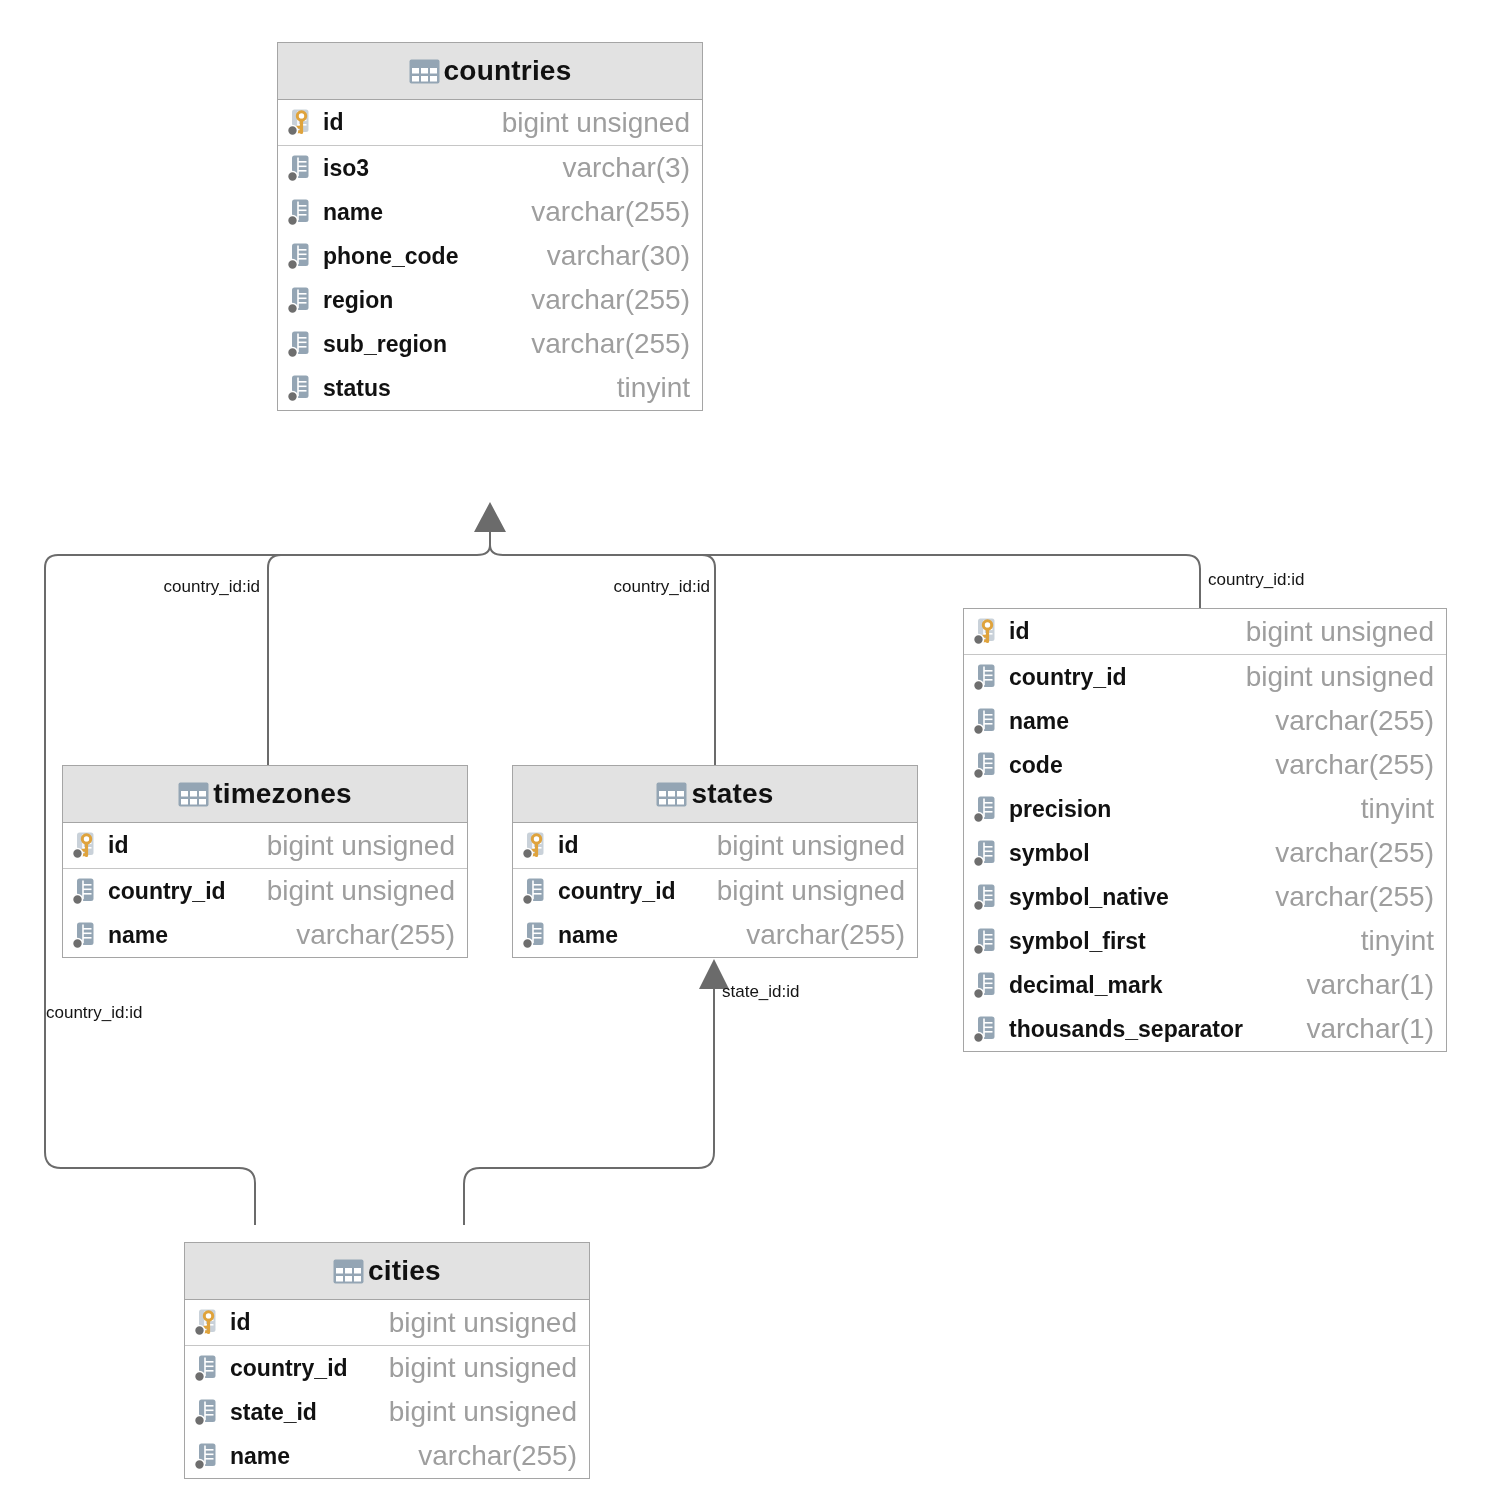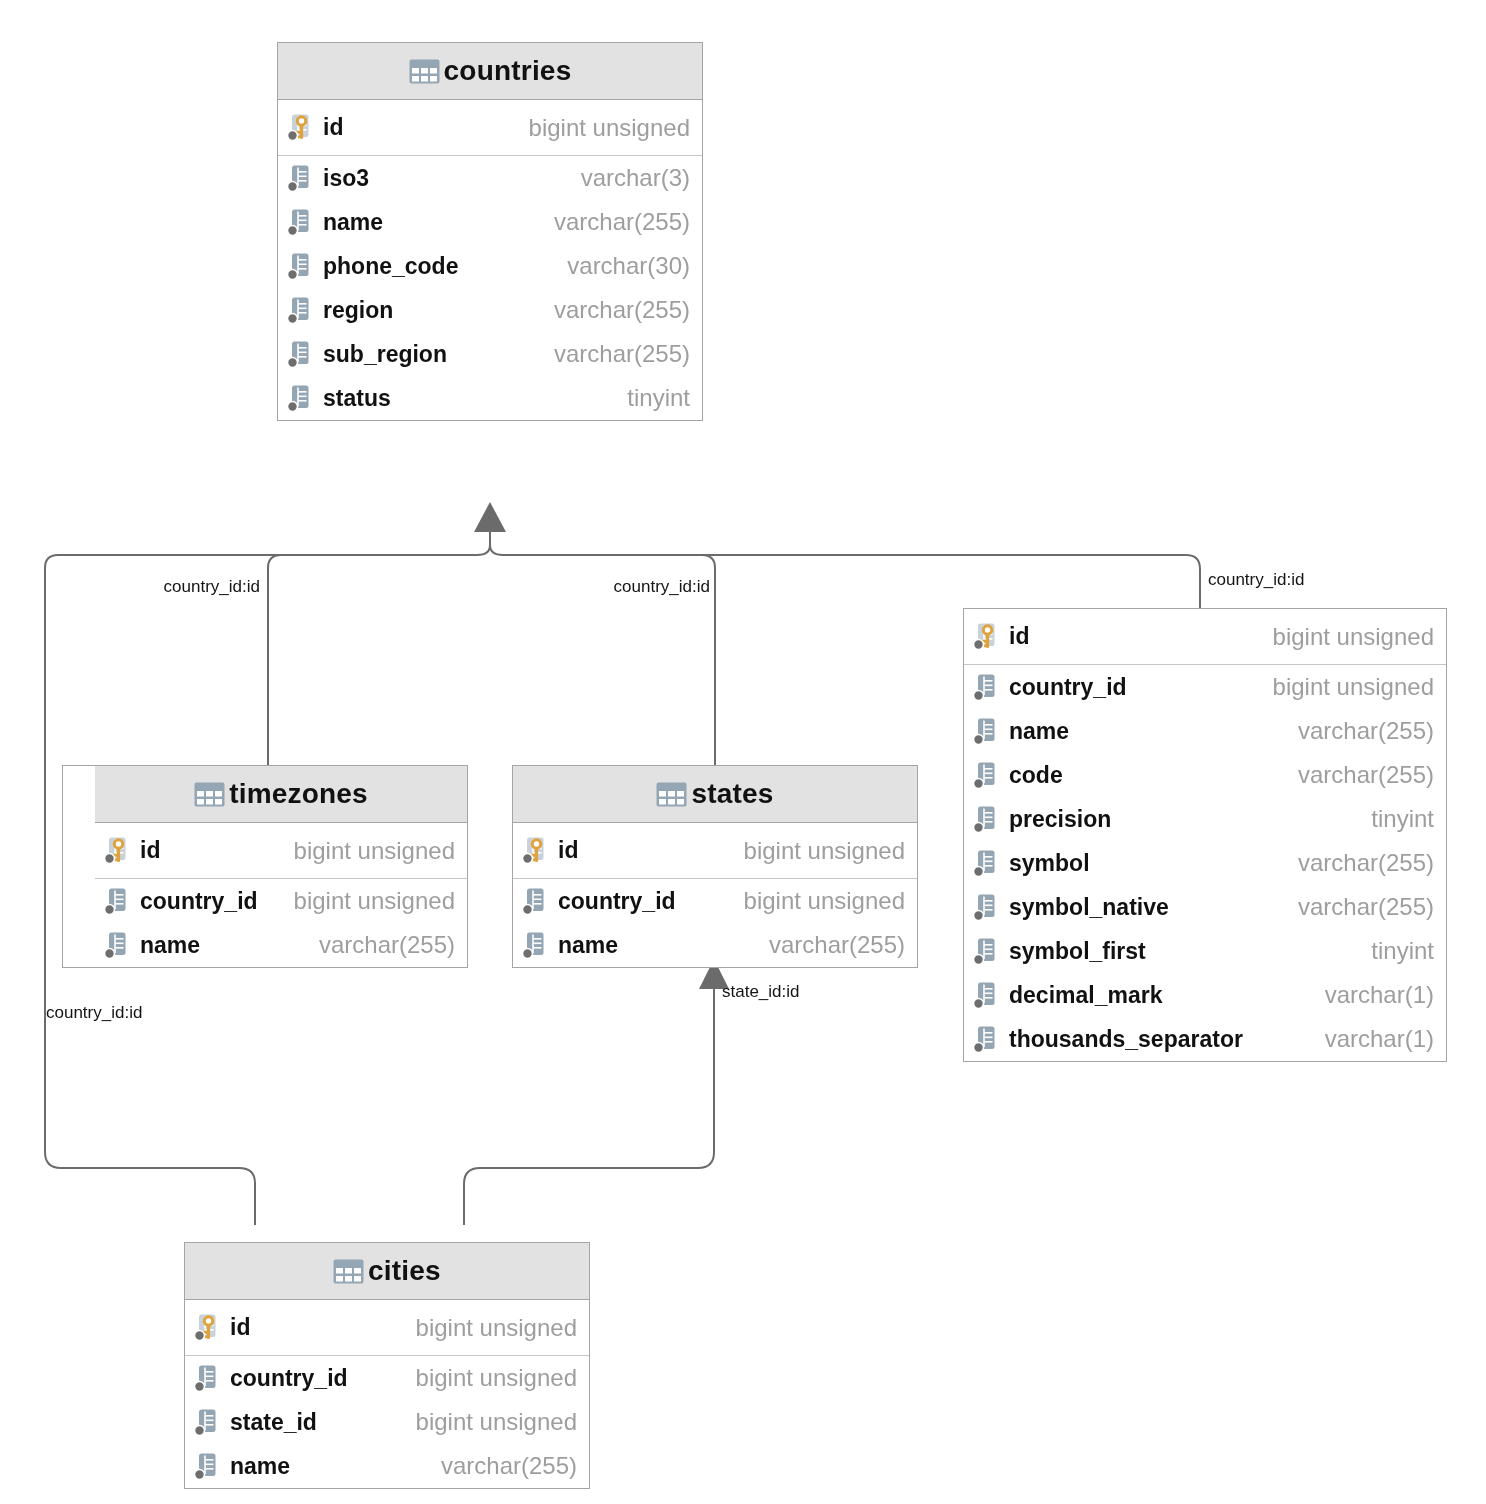--- a/index.html
+++ b/index.html
@@ -22,24 +22,24 @@
     height:57px; background:var(--header_bg,#e2e2e2);
     border-bottom:1px solid var(--border,#a5a5a5);
     display:flex; align-items:center; justify-content:center; gap:4px;
   }
   .tname { font-size:28px; font-weight:bold; color:#111; letter-spacing:0.2px; }
   .ticon { width:31px; height:25px; flex:none; }
   .row {
     height:44px; display:flex; align-items:center;
     padding:0 12px 0 9px; gap:10px;
   }
-  .row.pk { height:56px; border-bottom:1px solid #c6c6c6; }
+  .row.pk { height:46px; border-bottom:1px solid #c6c6c6; }
   .cicon { width:26px; height:27px; flex:none; }
   .cname { font-size:23px; font-weight:bold; color:#111; white-space:nowrap; }
-  .ctype { margin-left:auto; font-size:24px; color:var(--type_text,#9e9e9e); white-space:nowrap; padding-left:14px; }
+  .ctype { margin-left:auto; font-size:28px; color:var(--type_text,#9e9e9e); white-space:nowrap; padding-left:14px; }
 
   .edge-label { position:absolute; font-size:17px; color:#141414; white-space:nowrap; }
   #lbl-timezones   { left:113px;  top:577px; width:147px; text-align:right; }
   #lbl-states      { left:563px;  top:577px; width:147px; text-align:right; }
   #lbl-currencies  { left:1208px; top:570px; }
   #lbl-cities      { left:46px;   top:1003px; }
   #lbl-cities-state{ left:722px;  top:982px; }
 
   #watermark {
     position:absolute; left:8px; top:1530px;
@@ -197,21 +197,21 @@
               <line x1="11" y1="11.3" x2="19.5" y2="11.3"></line>
               <line x1="11" y1="15.8" x2="19.5" y2="15.8"></line>
             </g>
           </g>
           <circle cx="5.5" cy="21.5" r="5" fill="var(--dot)" stroke="#fff" stroke-width="1.6"></circle>
         </svg>
         <span class="cname">status</span>
         <span class="ctype">tinyint</span>
       </div>
     </div>
-    <div class="table" style="left: 62px; top: 765px; width: 406px; padding-left: 32px;">
+    <div class="table" style="left: 62px; top: 765px; width: 406px;">
       <div class="thead">
         <svg class="ticon" viewBox="0 0 31 25">
           <rect x="0.5" y="0.5" width="30" height="24" rx="2" fill="var(--icon)"></rect>
           <g fill="#fff">
             <rect x="3" y="9" width="7" height="5.5"></rect>
             <rect x="12" y="9" width="7" height="5.5"></rect>
             <rect x="21" y="9" width="7" height="5.5"></rect>
             <rect x="3" y="17" width="7" height="5.5"></rect>
             <rect x="12" y="17" width="7" height="5.5"></rect>
             <rect x="21" y="17" width="7" height="5.5"></rect>

